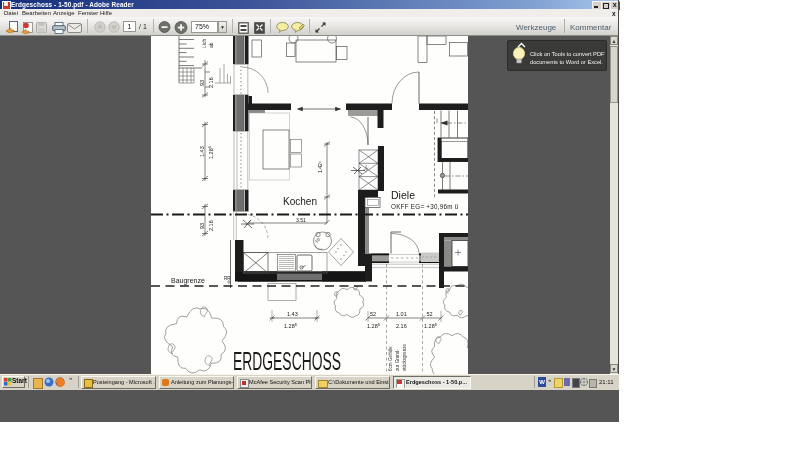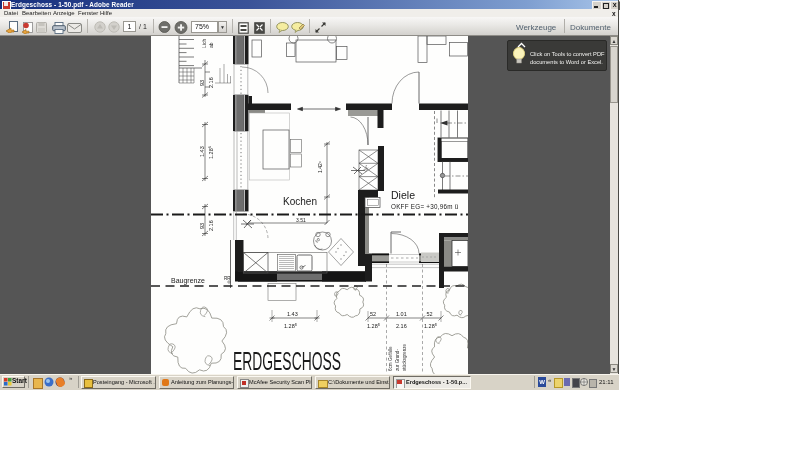--- a/index.html
+++ b/index.html
@@ -1,20 +1,20 @@
 <!DOCTYPE html>
 <html><head><meta charset="utf-8">
 <style>
 html,body{margin:0;padding:0;width:800px;height:450px;background:#fff;
 font-family:"Liberation Sans",sans-serif;overflow:hidden}
 .abs{position:absolute}
 </style></head>
 <body>
 
-<div class="abs" style="left:0;top:0;width:619px;height:374px;background:#555">
+<div class="abs" style="left:0;top:0;width:619px;height:422px;background:#555">
 
 <div class="abs" style="left:0;top:0;width:619px;height:9px;background:linear-gradient(to right,#16307e,#3b5398 40%,#7e9ed0 85%,#a9c6ea)"></div>
 
 <div class="abs" style="left:2px;top:1px;width:7px;height:7px;background:#c8382e;border:0.5px solid #fff"></div>
 <div class="abs" style="left:3.5px;top:2px;width:4px;height:4px;background:#f3e9e6"></div>
 
 <div class="abs" style="left:11px;top:1px;font-size:6.4px;font-weight:bold;color:#fff;letter-spacing:0.1px">Erdgeschoss - 1-50.pdf - Adobe Reader</div>
 
 <div class="abs" style="left:592px;top:1px;width:7.5px;height:7px;background:#d6d2ca;border-top:1px solid #f5f3ef;border-left:1px solid #f5f3ef;border-right:1px solid #57554f;border-bottom:1px solid #57554f">
       <div class="abs" style="left:1px;top:4px;width:4px;height:1.5px;background:#222"></div>
@@ -128,21 +128,21 @@
 
 <svg class="abs" style="left:315px;top:22px" width="11" height="11">
 <path d="M1,10 L4.5,6.5 M10,1 L6.5,4.5" stroke="#3a3a36" stroke-width="1.2"></path>
 <path d="M0.5,10.5 v-3.5 l3.5,3.5 z M10.5,0.5 v3.5 l-3.5,-3.5 z" fill="#3a3a36"></path>
 </svg>
 
 <div class="abs" style="left:516px;top:23px;font-size:8px;color:#51606e">Werkzeuge</div>
 
 <div class="abs" style="left:564px;top:19px;width:1px;height:14px;background:#b0aea9"></div>
 
-<div class="abs" style="left:570px;top:23px;font-size:8px;color:#51606e">Dokumente</div>
+<div class="abs" style="left:570px;top:23px;font-size:8px;color:#51606e">Kommentar</div>
 
 <div class="abs" style="left:0;top:36px;width:610px;height:338px;background:#555"></div>
 
 <div class="abs" style="left:151px;top:36px;width:317px;height:338px;background:#fefefd"></div>
 
 <svg class="abs" style="left:151px;top:36px" width="317" height="338" viewBox="151 36 317 338">
 <defs>
 <pattern id="xh" width="4" height="4" patternUnits="userSpaceOnUse">
 <path d="M0,4 L4,0 M0,0 L4,4" stroke="#555" stroke-width="0.4"></path>
 </pattern>

